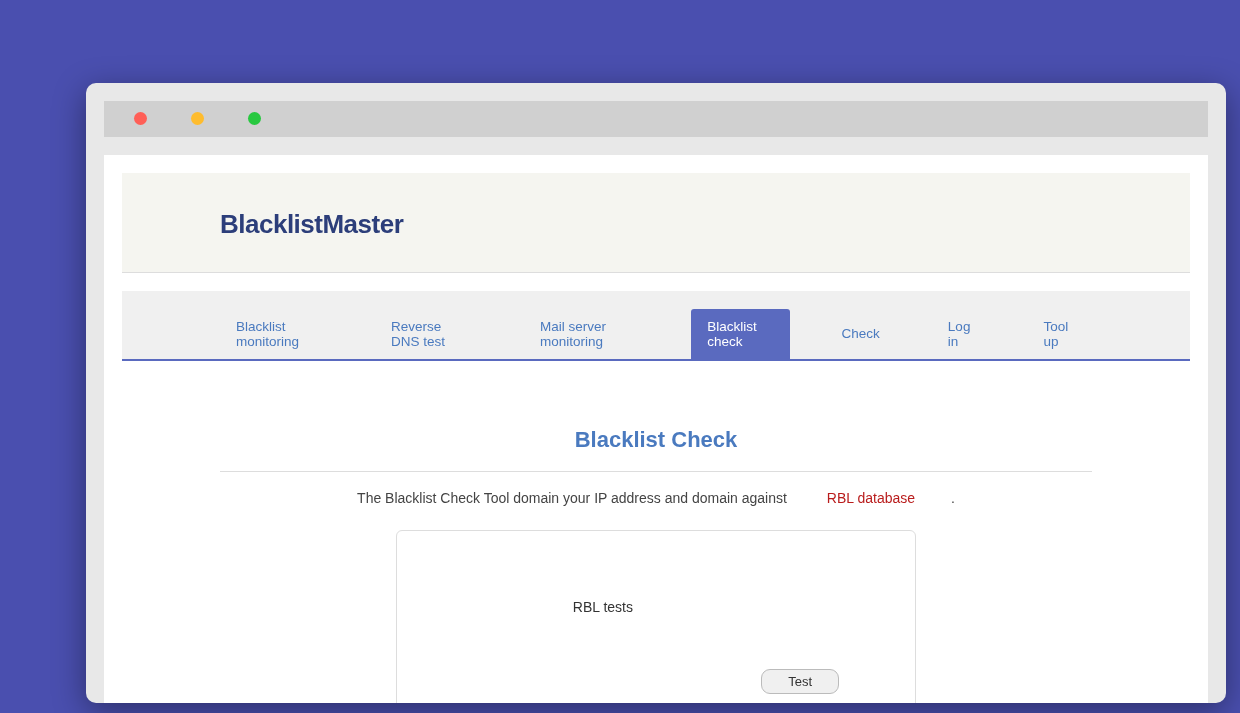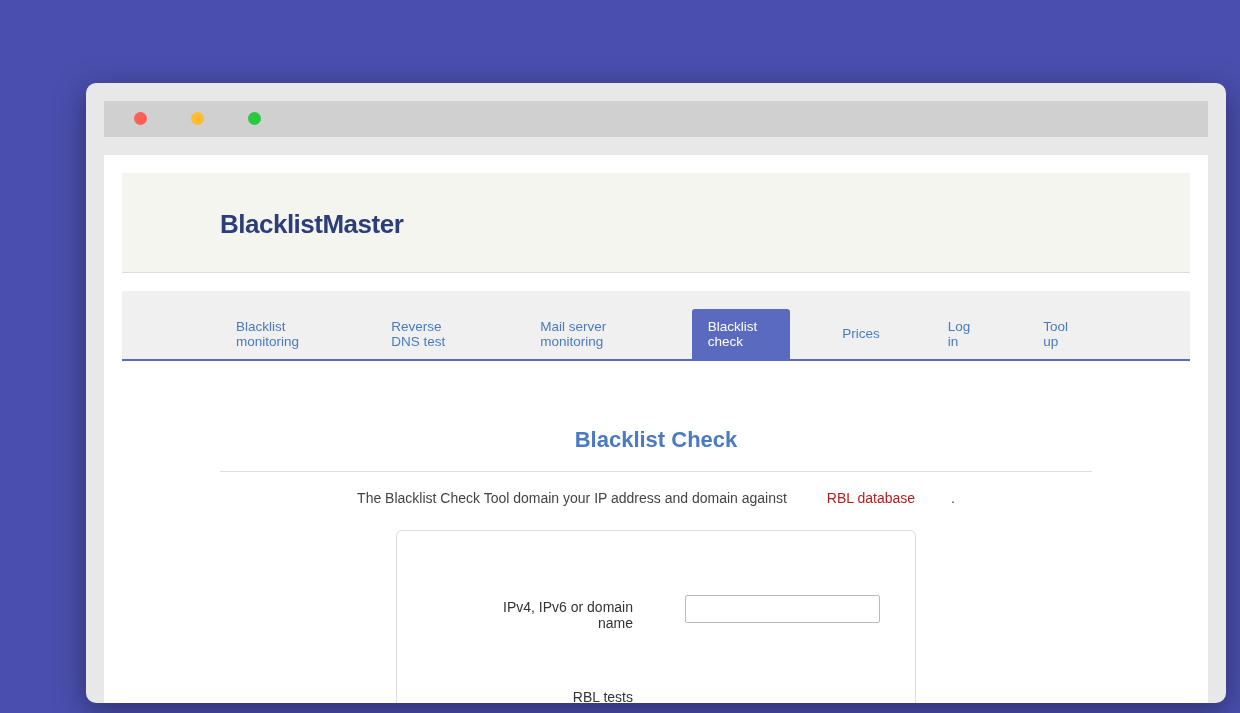--- a/index.html
+++ b/index.html
@@ -176,21 +176,21 @@
     .form-actions {
       display: flex;
       justify-content: flex-end;
       margin-top: 6px;
     }
 
     .test-btn {
       background: #f0f0f0;
       border: 1px solid #bbb;
       border-radius: 9px;
-      padding: 4px 8px;
+      padding: 4px 26px;
       font-size: 13px;
       cursor: pointer;
       color: #333;
     }
   </style>
 </head>
 <body>
 
 <div class="window">
   <div class="titlebar">
@@ -202,38 +202,34 @@
   <div class="browser-content">
     <div class="site-header">
       <div class="site-logo">BlacklistMaster</div>
     </div>
 
     <nav class="nav-bar">
       <a class="nav-item">Blacklist monitoring</a>
       <a class="nav-item">Reverse DNS test</a>
       <a class="nav-item">Mail server monitoring</a>
       <a class="nav-item active">Blacklist check</a>
-      <a class="nav-item">Prices</a>
+      <a class="nav-item">Check</a>
       <a class="nav-item">Log in</a>
       <a class="nav-item">Tool up</a>
     </nav>
 
     <div class="main-content">
       <h1 class="page-title">Blacklist Check</h1>
       <hr class="divider">
 
       <p class="description">
         <span>The Blacklist Check Tool domain your IP address and domain against </span><a href="#">RBL database</a><span>.</span>
       </p>
 
       <div class="form-box">
-        <div class="form-row">
-          <label class="form-label">IPv4, IPv6 or domain name</label>
-          <input class="form-input" type="text" style="">
-        </div>
 
         <div class="form-row">
           <label class="form-label">RBL tests</label>
         </div>
 
         <div class="form-actions">
           <button class="test-btn">Test</button>
         </div>
       </div>
     </div>

